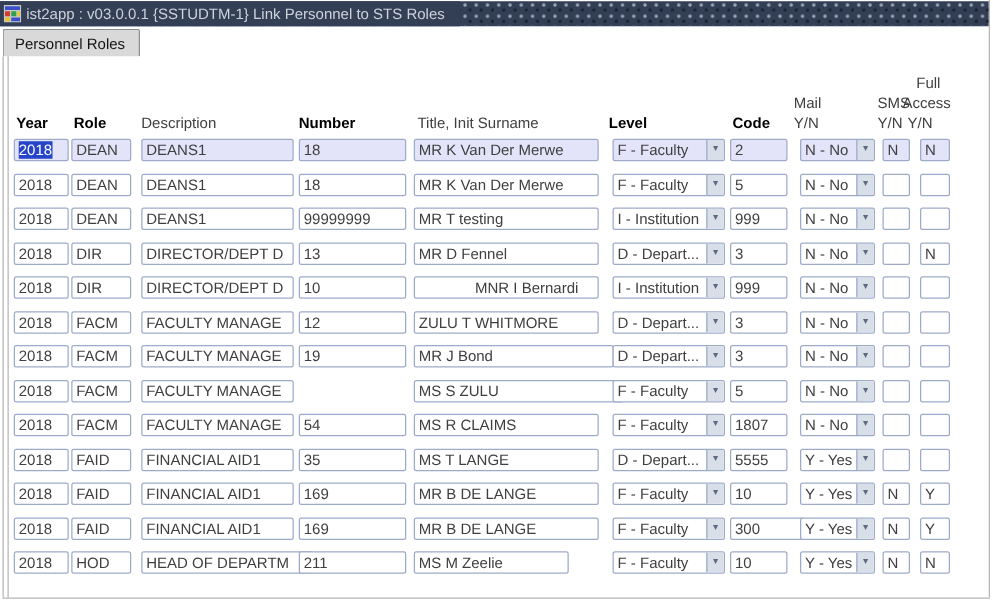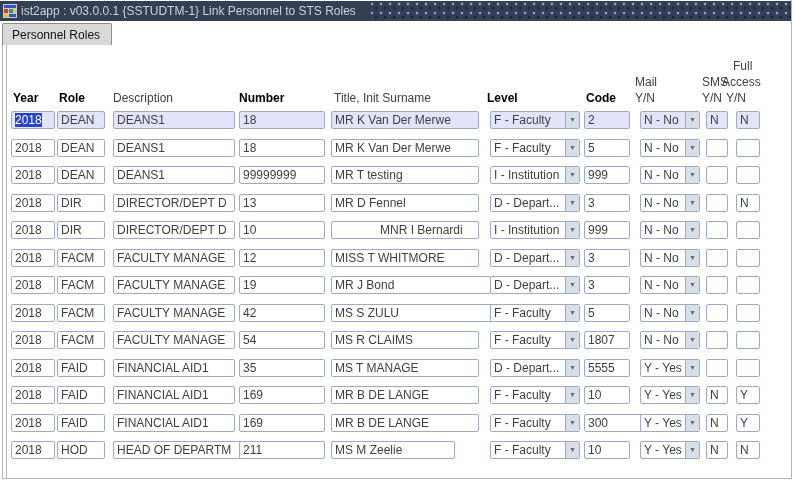--- a/index.html
+++ b/index.html
@@ -200,21 +200,21 @@
         <span class="btn">▼</span>
       </div>
       <div class="field" style="left: 706px; width: 22px;"><span class="val"></span></div>
       <div class="field" style="left: 736px; width: 24px;"><span class="val"></span></div>
     </div>
     <div class="row" style="top: 249px;">
       <div class="field" style="left: 11px; width: 44px;"><span class="val">2018</span></div>
       <div class="field" style="left: 57px; width: 48px;"><span class="val">FACM</span></div>
       <div class="field" style="left: 113px; width: 122px;"><span class="val">FACULTY MANAGE</span></div>
       <div class="field" style="left: 239px; width: 86px;"><span class="val">12</span></div>
-      <div class="field" style="left: 331px; width: 148px;"><span class="val">MISS T WHITMORE</span></div>
+      <div class="field" style="left: 331px; width: 148px;"><span class="val">ZULU T WHITMORE</span></div>
       <div class="field dd" style="left: 490px; width: 90px;">
         <span class="val">D - Depart...</span>
         <span class="btn">▼</span>
       </div>
       <div class="field" style="left: 584px; width: 46px;"><span class="val">3</span></div>
       <div class="field dd" style="left: 640px; width: 60px;">
         <span class="val">N - No</span>
         <span class="btn">▼</span>
       </div>
       <div class="field" style="left: 706px; width: 22px;"><span class="val"></span></div>
@@ -235,21 +235,20 @@
         <span class="val">N - No</span>
         <span class="btn">▼</span>
       </div>
       <div class="field" style="left: 706px; width: 22px;"><span class="val"></span></div>
       <div class="field" style="left: 736px; width: 24px;"><span class="val"></span></div>
     </div>
     <div class="row" style="top: 304px;">
       <div class="field" style="left: 11px; width: 44px;"><span class="val">2018</span></div>
       <div class="field" style="left: 57px; width: 48px;"><span class="val">FACM</span></div>
       <div class="field" style="left: 113px; width: 122px;"><span class="val">FACULTY MANAGE</span></div>
-      <div class="field" style="left: 239px; width: 86px;"><span class="val">42</span></div>
       <div class="field" style="left: 331px; width: 168px;"><span class="val">MS S ZULU</span></div>
       <div class="field dd" style="left: 490px; width: 90px;">
         <span class="val">F - Faculty</span>
         <span class="btn">▼</span>
       </div>
       <div class="field" style="left: 584px; width: 46px;"><span class="val">5</span></div>
       <div class="field dd" style="left: 640px; width: 60px;">
         <span class="val">N - No</span>
         <span class="btn">▼</span>
       </div>
@@ -272,21 +271,21 @@
         <span class="btn">▼</span>
       </div>
       <div class="field" style="left: 706px; width: 22px;"><span class="val"></span></div>
       <div class="field" style="left: 736px; width: 24px;"><span class="val"></span></div>
     </div>
     <div class="row" style="top: 359px;">
       <div class="field" style="left: 11px; width: 44px;"><span class="val">2018</span></div>
       <div class="field" style="left: 57px; width: 48px;"><span class="val">FAID</span></div>
       <div class="field" style="left: 113px; width: 122px;"><span class="val">FINANCIAL AID1</span></div>
       <div class="field" style="left: 239px; width: 86px;"><span class="val">35</span></div>
-      <div class="field" style="left: 331px; width: 148px;"><span class="val">MS T MANAGE</span></div>
+      <div class="field" style="left: 331px; width: 148px;"><span class="val">MS T LANGE</span></div>
       <div class="field dd" style="left: 490px; width: 90px;">
         <span class="val">D - Depart...</span>
         <span class="btn">▼</span>
       </div>
       <div class="field" style="left: 584px; width: 46px;"><span class="val">5555</span></div>
       <div class="field dd" style="left: 640px; width: 60px;">
         <span class="val">Y - Yes</span>
         <span class="btn">▼</span>
       </div>
       <div class="field" style="left: 706px; width: 22px;"><span class="val"></span></div>

